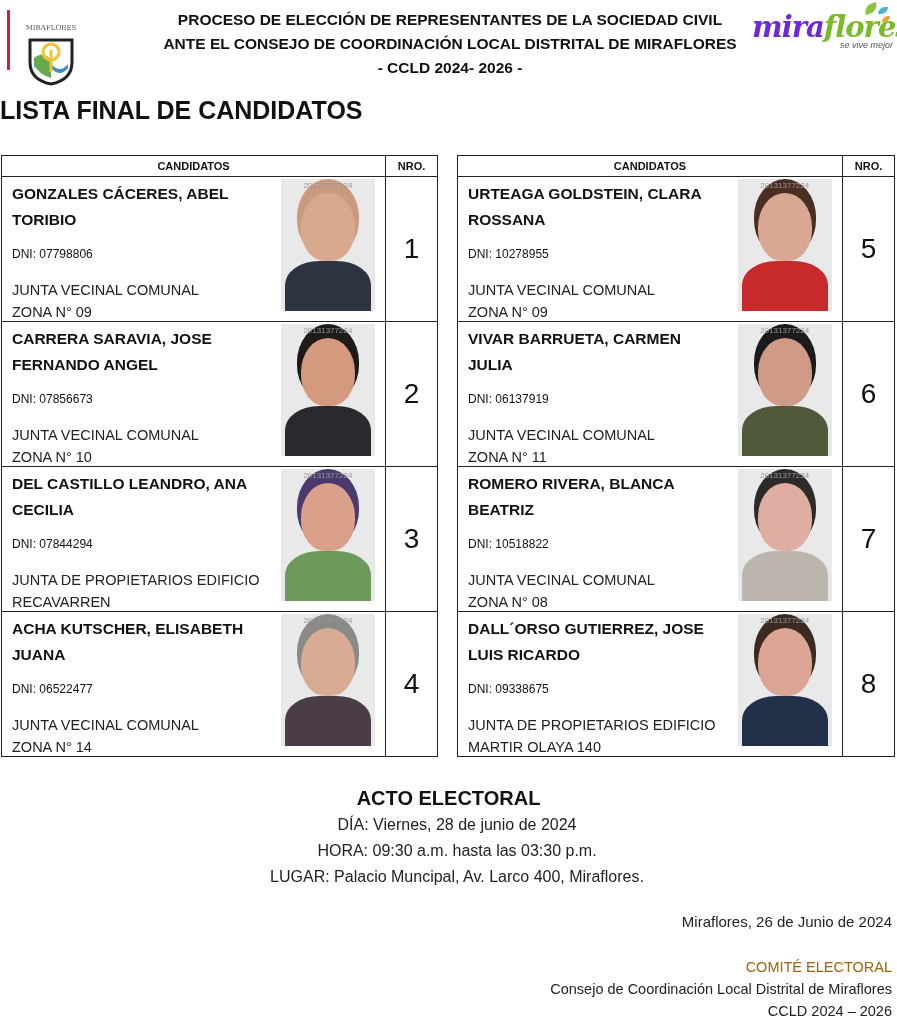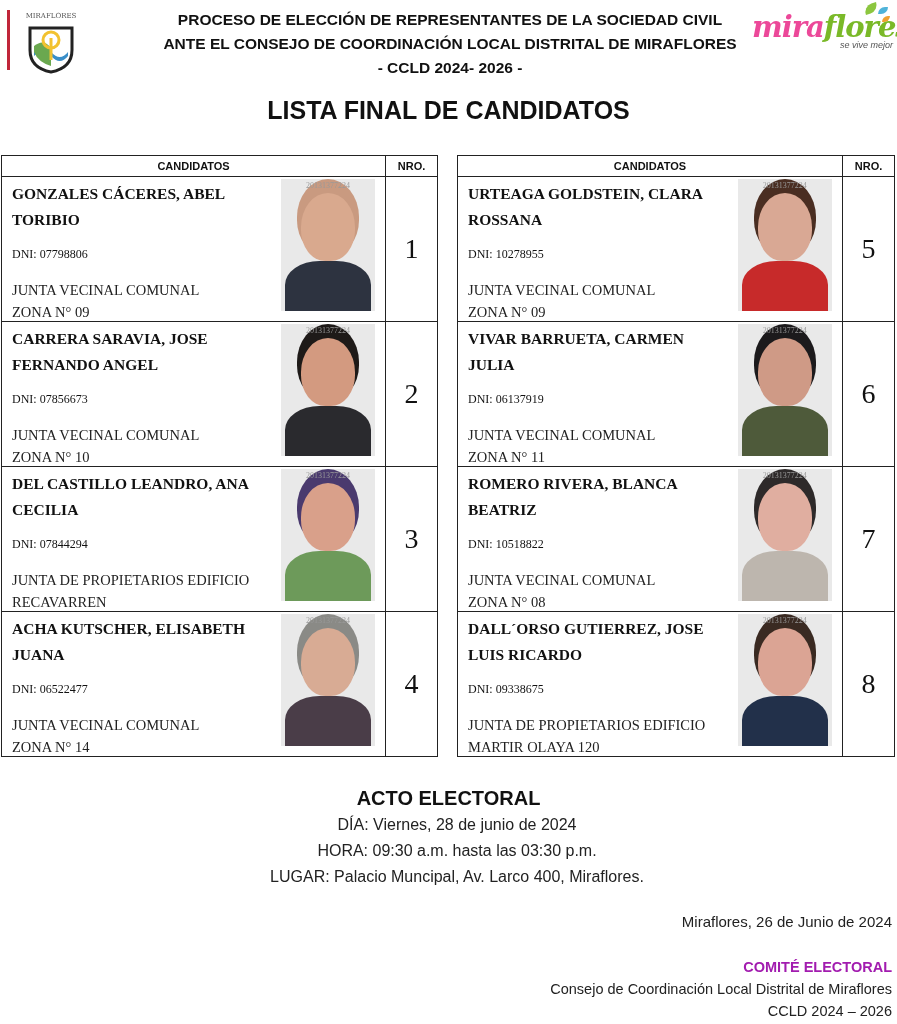--- a/index.html
+++ b/index.html
@@ -1,56 +1,56 @@
 <!DOCTYPE html>
 <html><head>
   <meta charset="utf-8">
   <style>
     * { box-sizing: border-box; margin: 0; padding: 0; }
     html, body { width: 897px; height: 1024px; background: #ffffff; overflow: hidden; }
     body { font-family: "Liberation Sans", "DejaVu Sans", sans-serif; color: #111; position: relative; }
 
     .header { position: absolute; left: 0; top: 0; width: 897px; height: 90px; }
     .red-bar { position: absolute; left: 7px; top: 10px; width: 3px; height: 60px; background: #c0263a; }
-    .logo-left { position: absolute; left: 20px; top: 8px; width: 62px; height: 66px; }
+    .logo-left { position: absolute; left: 20px; top: 20px; width: 62px; height: 66px; }
     .title-block { position: absolute; left: 130px; top: 8px; width: 640px; text-align: center; font-weight: bold; font-size: 15.5px; line-height: 24px; color: #111; }
     .logo-right { position: absolute; left: 752px; top: 4px; width: 142px; height: 52px; }
     .brand-text { position: absolute; left: 0; top: 6px; font-family: "DejaVu Serif", serif; font-style: italic; font-weight: bold; font-size: 29px; letter-spacing: -1px; }
-    .brand-mira { color: #ec4899; }
+    .brand-mira { color: #6d28d9; }
     .brand-flores { color: #7ab928; }
     .brand-tag { position: absolute; left: 88px; top: 36px; font-size: 9px; color: #555; font-style: italic; }
     .leaf1 { position: absolute; left: 112px; top: 0px; width: 14px; height: 9px; background: #8cc63f; border-radius: 10px 0 10px 0; transform: rotate(-20deg); }
     .leaf2 { position: absolute; left: 126px; top: 3px; width: 10px; height: 7px; background: #4fb3d9; border-radius: 8px 0 8px 0; }
     .leaf3 { position: absolute; left: 130px; top: 12px; width: 8px; height: 6px; background: #f0a030; border-radius: 6px 0 6px 0; }
 
-    .main-title { position: absolute; left: 0; top: 96px; width: 897px; text-align: center; font-weight: bold; font-size: 25px; color: #111; }
+    .main-title { position: absolute; left: 0; top: 96px; width: 897px; font-weight: bold; font-size: 25px; color: #111; }
 
     table.cands { position: absolute; top: 155px; border-collapse: collapse; }
     table.cands.left { left: 1px; width: 437px; }
     table.cands.right { left: 457px; width: 438px; }
     table.cands th { border: 1.5px solid #222; font-size: 11px; font-weight: bold; height: 21px; text-align: center; }
-    table.cands td { border: 1.5px solid #222; vertical-align: top; font-family: Liberation Serif, serif; }
+    table.cands td { border: 1.5px solid #222; vertical-align: top; }
     td.info { width: 270px; border-right: none !important; padding: 4px 0 0 10px; height: 145px; position: relative; }
     td.photo { width: 115px; border-left: none !important; text-align: center; padding-top: 2px; }
     td.nro { width: 52px; text-align: center; vertical-align: middle !important; font-size: 28px; }
     .cname { font-weight: bold; font-size: 15.5px; line-height: 26px; color: #111; }
     .dni { position: absolute; left: 10px; top: 70px; font-size: 12px; color: #111; }
     .org { position: absolute; left: 10px; top: 102px; font-size: 14.5px; line-height: 22px; color: #222; }
     .photo-box { display: inline-block; width: 94px; height: 132px; background: #e9e9e9; position: relative; overflow: hidden; }
     .ph-head { position: absolute; left: 20px; top: 14px; width: 54px; height: 68px; border-radius: 50% 50% 45% 45%; }
     .ph-body { position: absolute; left: 4px; top: 82px; width: 86px; height: 60px; border-radius: 40% 40% 0 0; }
     .ph-stamp { position: absolute; left: 0; top: 2px; width: 94px; font-size: 8px; color: #999; text-align: center; }
 
     .acto { position: absolute; left: 0; top: 784px; width: 897px; text-align: center; }
     .acto h2 { font-size: 20px; font-weight: bold; line-height: 28px; color: #111; }
     .acto p { font-size: 16px; line-height: 26px; color: #222; padding-left: 17px; }
 
     .date-line { position: absolute; right: 5px; top: 913px; font-size: 15px; color: #222; }
     .sig { position: absolute; right: 5px; top: 956px; text-align: right; }
-    .sig .t { font-weight: bold; font-size: 14.5px; line-height: 22px; color: #a21caf; }
+    .sig .t { font-weight: normal; font-size: 14.5px; line-height: 22px; color: #a16207; }
     .sig .s { font-size: 14.5px; line-height: 22px; color: #222; }
   </style>
 </head>
 <body>
 
 <div class="header">
   <div class="red-bar"></div>
   <div class="logo-left">
     <svg width="62" height="66" viewBox="0 0 62 66">
       <text x="31" y="10" text-anchor="middle" font-size="7" fill="#555" font-family="DejaVu Serif, serif">MIRAFLORES</text>
@@ -227,21 +227,21 @@
     </td>
     <td class="nro">7</td>
   </tr>
 
   <tr>
     <td class="info">
       <div class="cname">DALL´ORSO GUTIERREZ, JOSE LUIS RICARDO</div>
       <div class="dni">DNI: 09338675</div>
       <div class="org">
         <div>JUNTA DE PROPIETARIOS EDIFICIO</div>
-        <div>MARTIR OLAYA 120</div>
+        <div>MARTIR OLAYA 140</div>
       </div>
     </td>
     <td class="photo">
       <div class="photo-box">
         <div class="ph-body" style="background: rgb(34, 48, 74);"></div>
         <div class="ph-head" style="background: rgb(219, 164, 148); box-shadow: rgb(58, 42, 34) 0px -10px 0px 4px;"></div>
         <div class="ph-stamp">20131377224</div>
       </div>
     </td>
     <td class="nro">8</td>

